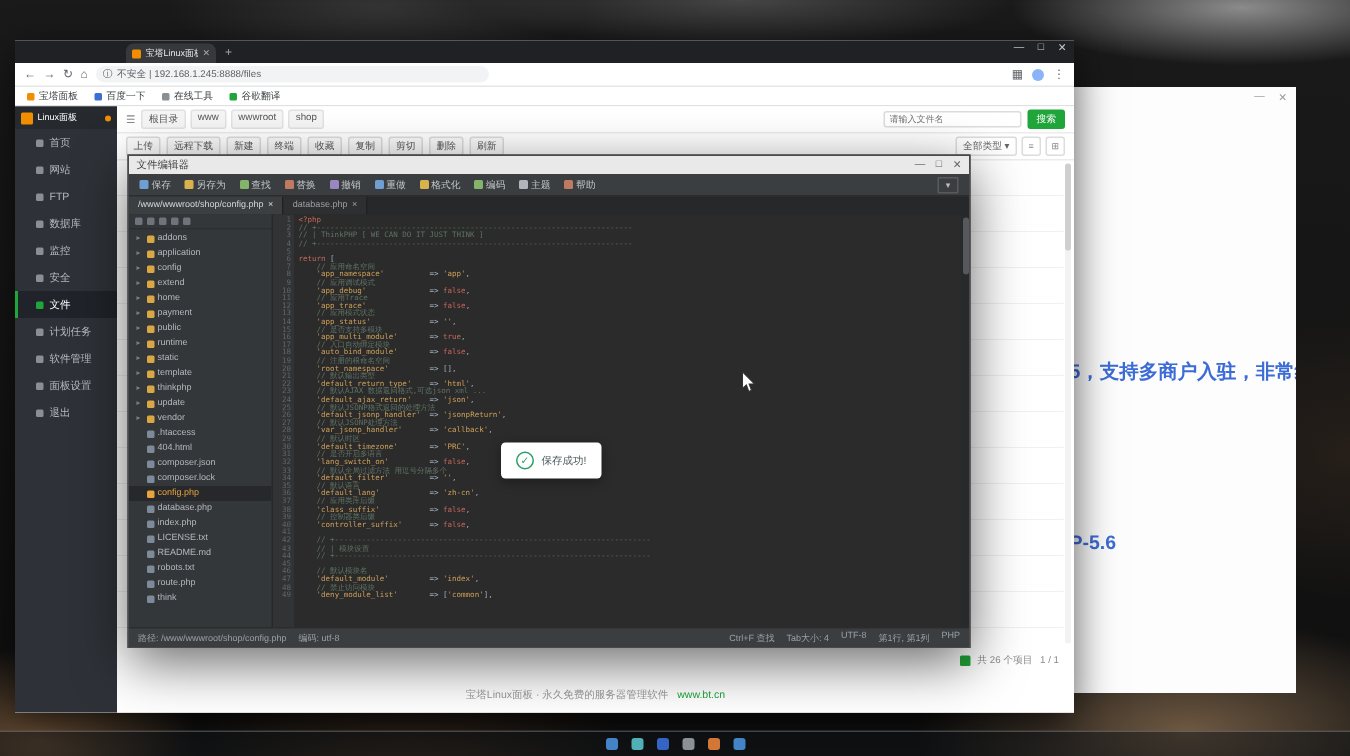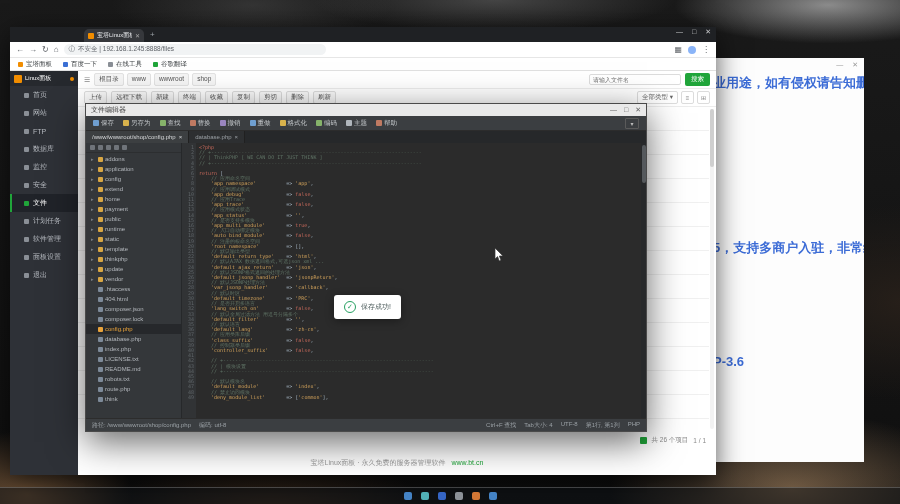--- a/index.html
+++ b/index.html
@@ -133,23 +133,22 @@
   .tbicon{width:8px;height:8px;border-radius:2px;opacity:.9;}
 </style>
 </head>
 <body>
 
 <div id="bg-window">
   <div class="bgw-controls">
       <span>—</span>
       <span>✕</span>
     </div>
-  <div class="bgw-line" style="top:16px">业用途，如有侵权请告知删</div>
   <div class="bgw-line" style="top:181px">5，支持多商户入驻，非常给</div>
-  <div class="bgw-line" style="top:296px">P-3.6</div>
+  <div class="bgw-line" style="top:296px">P-5.6</div>
 </div>
 
 <div id="browser">
   <div class="tabstrip">
     <div class="tab">
       <span class="fav"></span>
       <span class="ttl">宝塔Linux面板</span>
       <span class="tcl">✕</span>
     </div>
     <span class="newtab">+</span>

